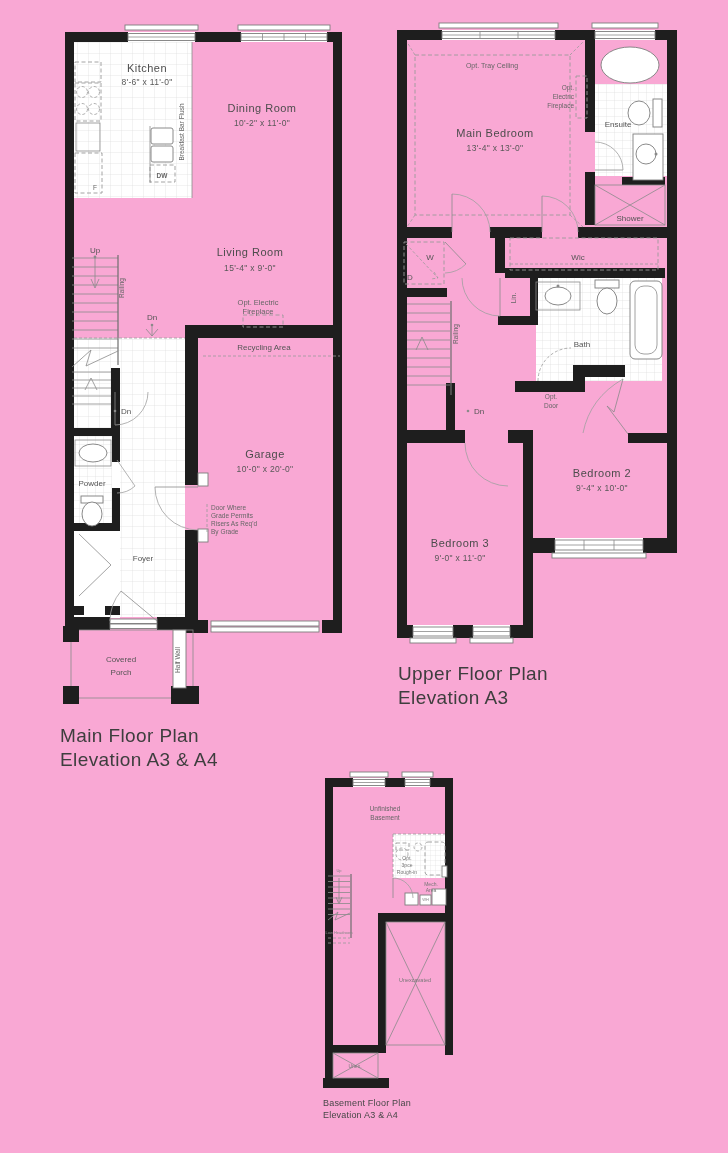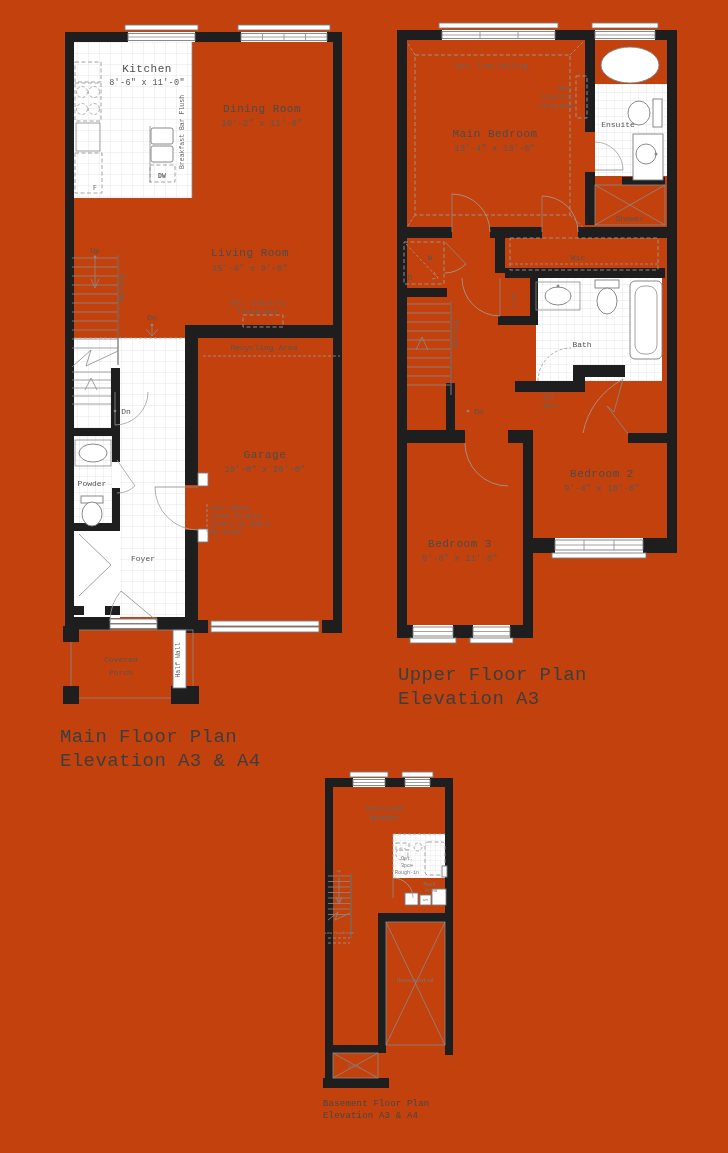--- a/index.html
+++ b/index.html
@@ -1,17 +1,17 @@
 <!DOCTYPE html>
 <html><head>
 <meta charset="utf-8">
 <style>
   html,body{margin:0;padding:0;background:#fff;}
-  .sheet{position:relative;width:728px;height:1153px;background:#c2410c;overflow:hidden;
-         font-family:Liberation Mono, monospace;}
+  .sheet{position:relative;width:728px;height:1153px;background:#f9a8d4;overflow:hidden;
+         font-family:Liberation Sans, sans-serif;}
   svg{position:absolute;overflow:visible;}
   #main-plan{left:55px;top:20px;}
   #upper-plan{left:390px;top:20px;}
   #basement-plan{left:310px;top:770px;}
   .wall{fill:#1e1e1e;stroke:none;}
   .ln{stroke:#8a8a8a;stroke-width:.8;fill:none;}
   .ln2{stroke:#6e6e6e;stroke-width:1.2;fill:none;}
   .arc{stroke:#a0a0a0;stroke-width:.8;fill:none;}
   .dash{stroke:#9a9a9a;stroke-width:.8;fill:none;stroke-dasharray:3 2;}
   .dashf{fill:none;stroke:#9a9a9a;stroke-width:.9;stroke-dasharray:4 2.5;}

